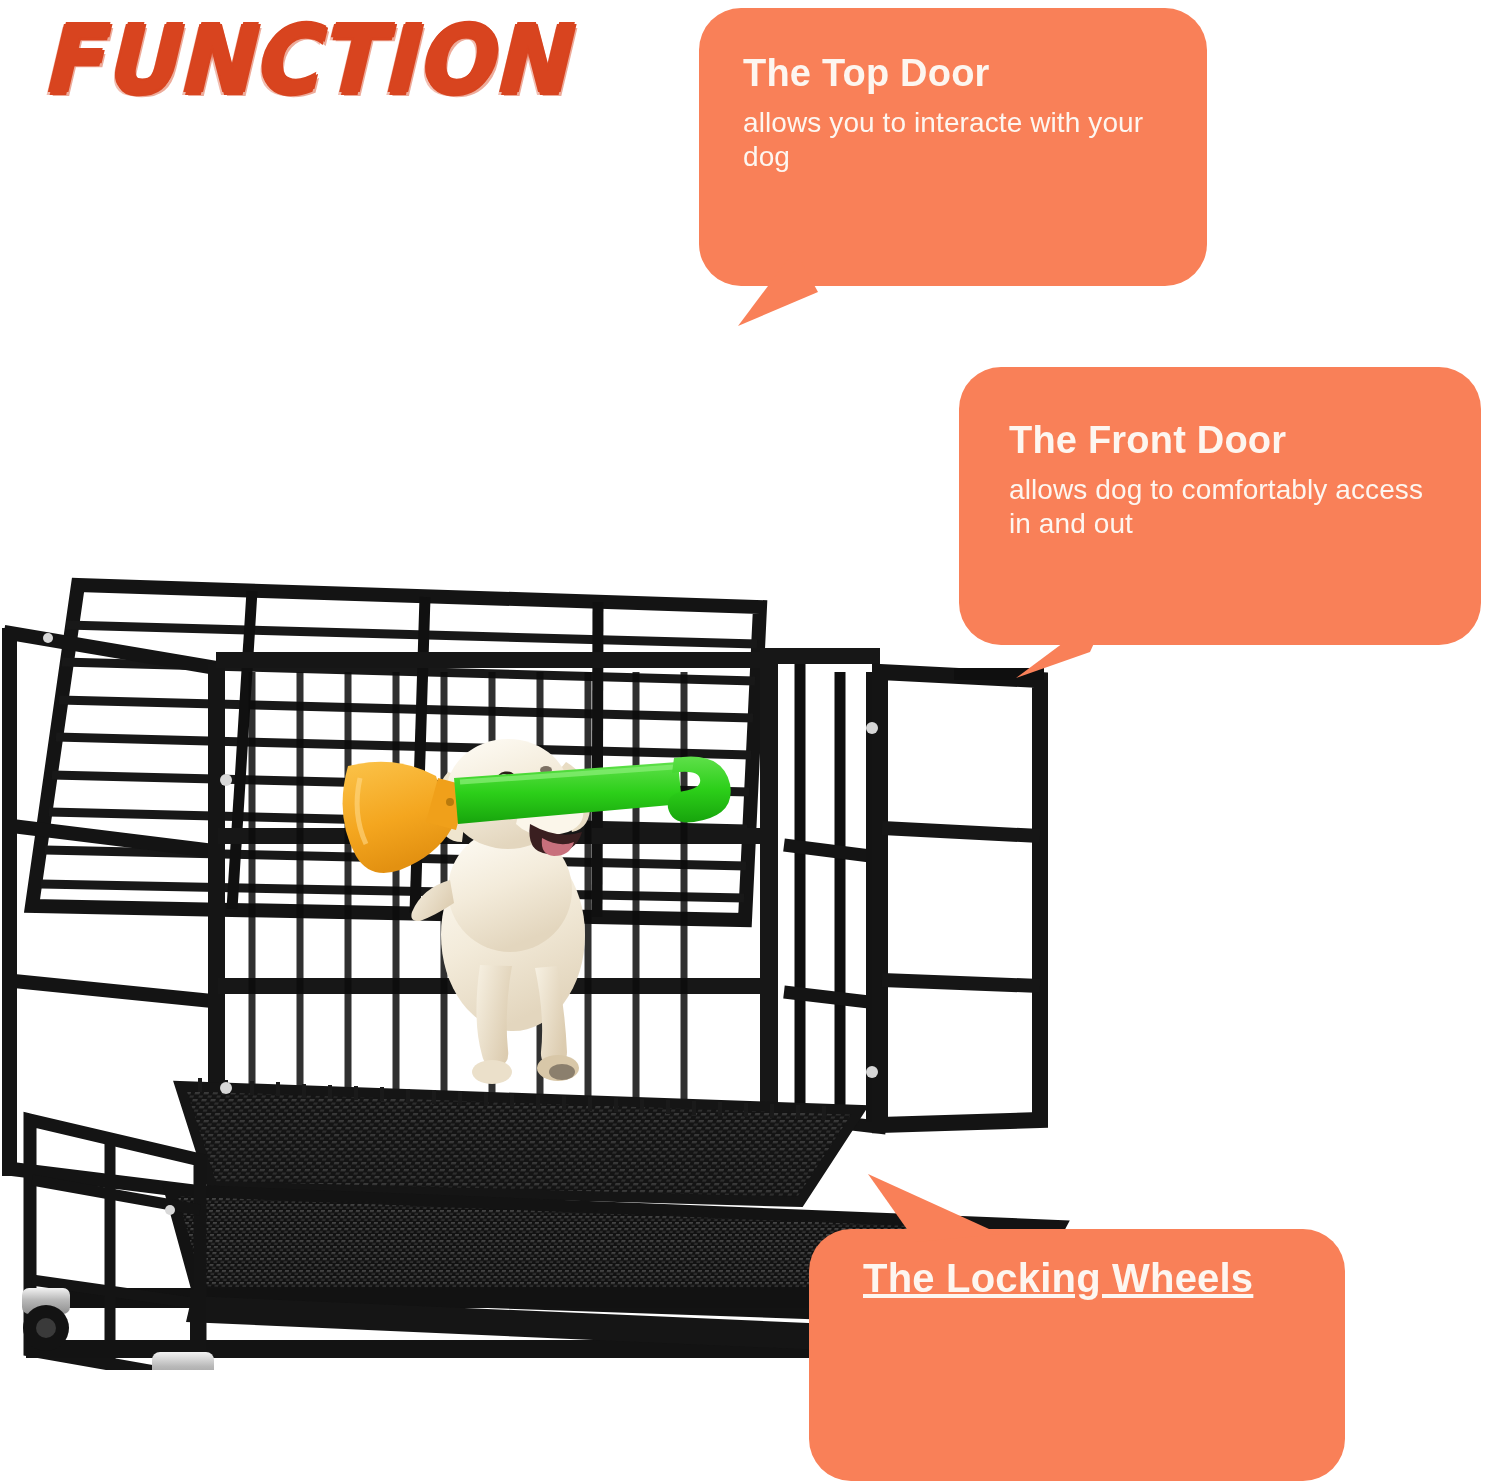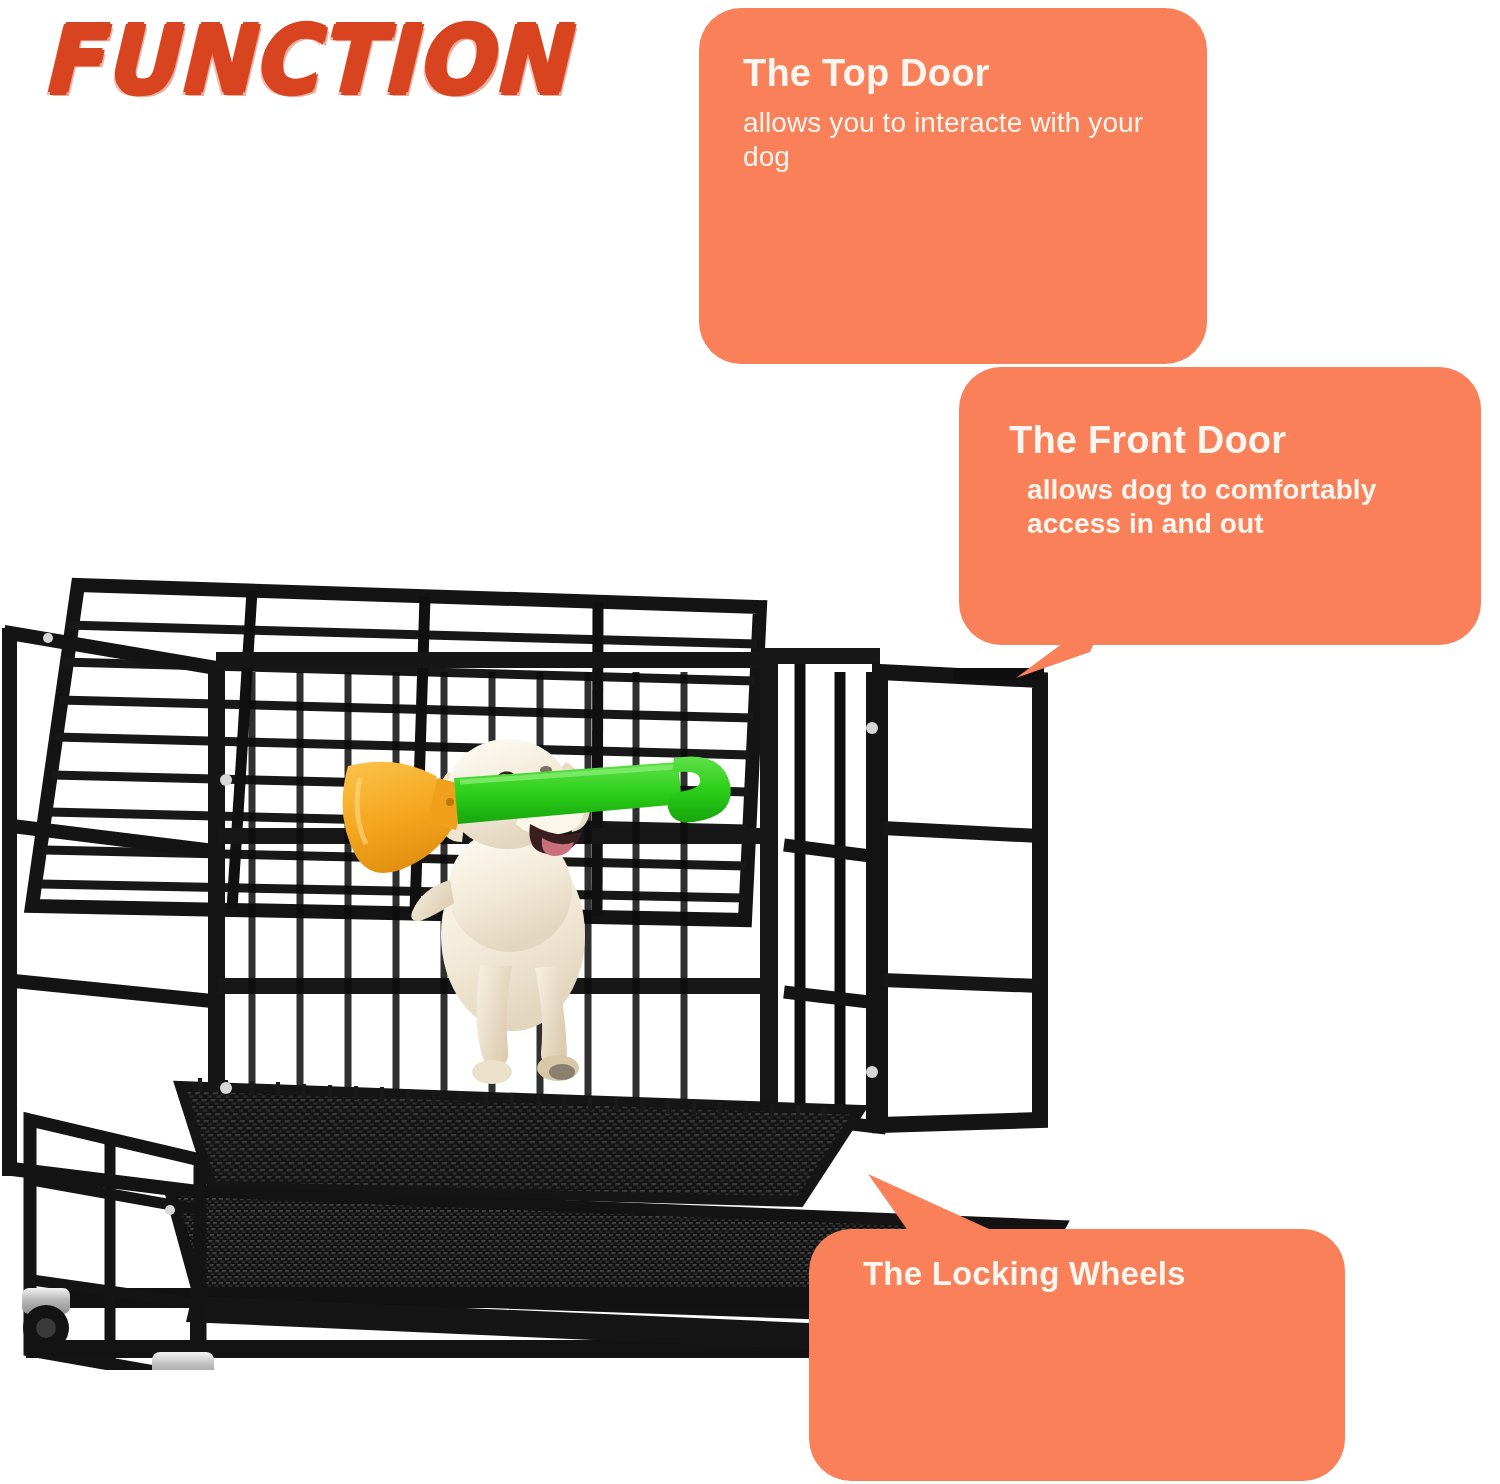--- a/index.html
+++ b/index.html
@@ -56,29 +56,29 @@
     color: #fdf6f0;
     letter-spacing: .2px;
   }
   .bubble .b-body {
     font-size: 28px;
     line-height: 1.22;
     color: #fdf6f0;
     letter-spacing: .1px;
   }
 
-  #bubble-top    { left: 699px;  top: 8px;    width: 508px;  height: 356px; }
+  #bubble-top    { left: 699px;  top: 8px;    width: 508px;  height: 278px; }
   #bubble-front  { left: 959px;  top: 367px;  width: 522px;  height: 278px; }
   #bubble-wheels { left: 809px;  top: 1229px; width: 536px;  height: 252px;
                    padding: 26px 30px 24px 40px; }
 
   #bubble-top .b-title    { margin-top: 10px; }
   #bubble-front .b-title  { margin-top: 18px; margin-left: 6px; }
-  #bubble-front .b-body   { margin-left: 24px; font-weight: bold; }
-  #bubble-wheels .b-title { font-size: 33px; margin-bottom: 6px; margin-left: 14px; }
+  #bubble-front .b-body   { margin-left: 6px; }
+  #bubble-wheels .b-title { font-size: 40px; margin-bottom: 6px; margin-left: 14px; text-decoration: underline; }
   #bubble-wheels .b-body  { font-size: 31px; line-height: 1.24; margin-left: 14px; }
 
   
   #cage {
     position: absolute;
     left: 0; top: 280px;
     width: 1070px; height: 1090px;
   }
   #cage svg { display: block; }
 

